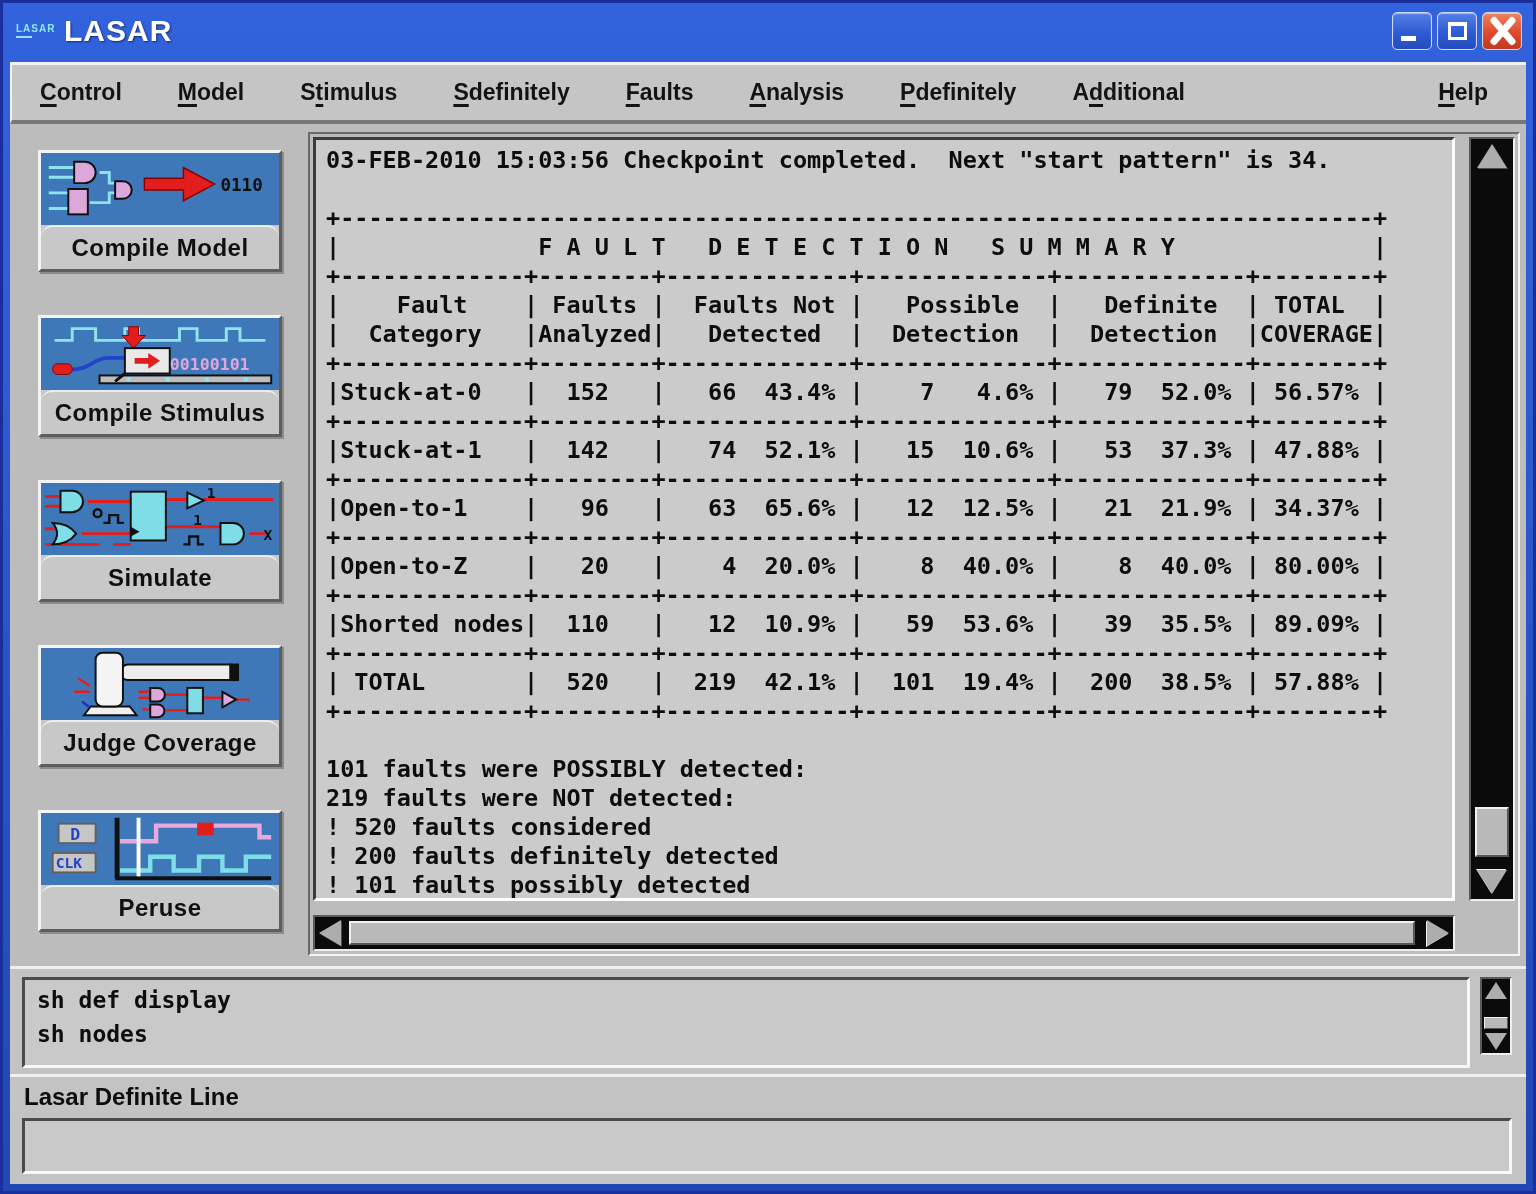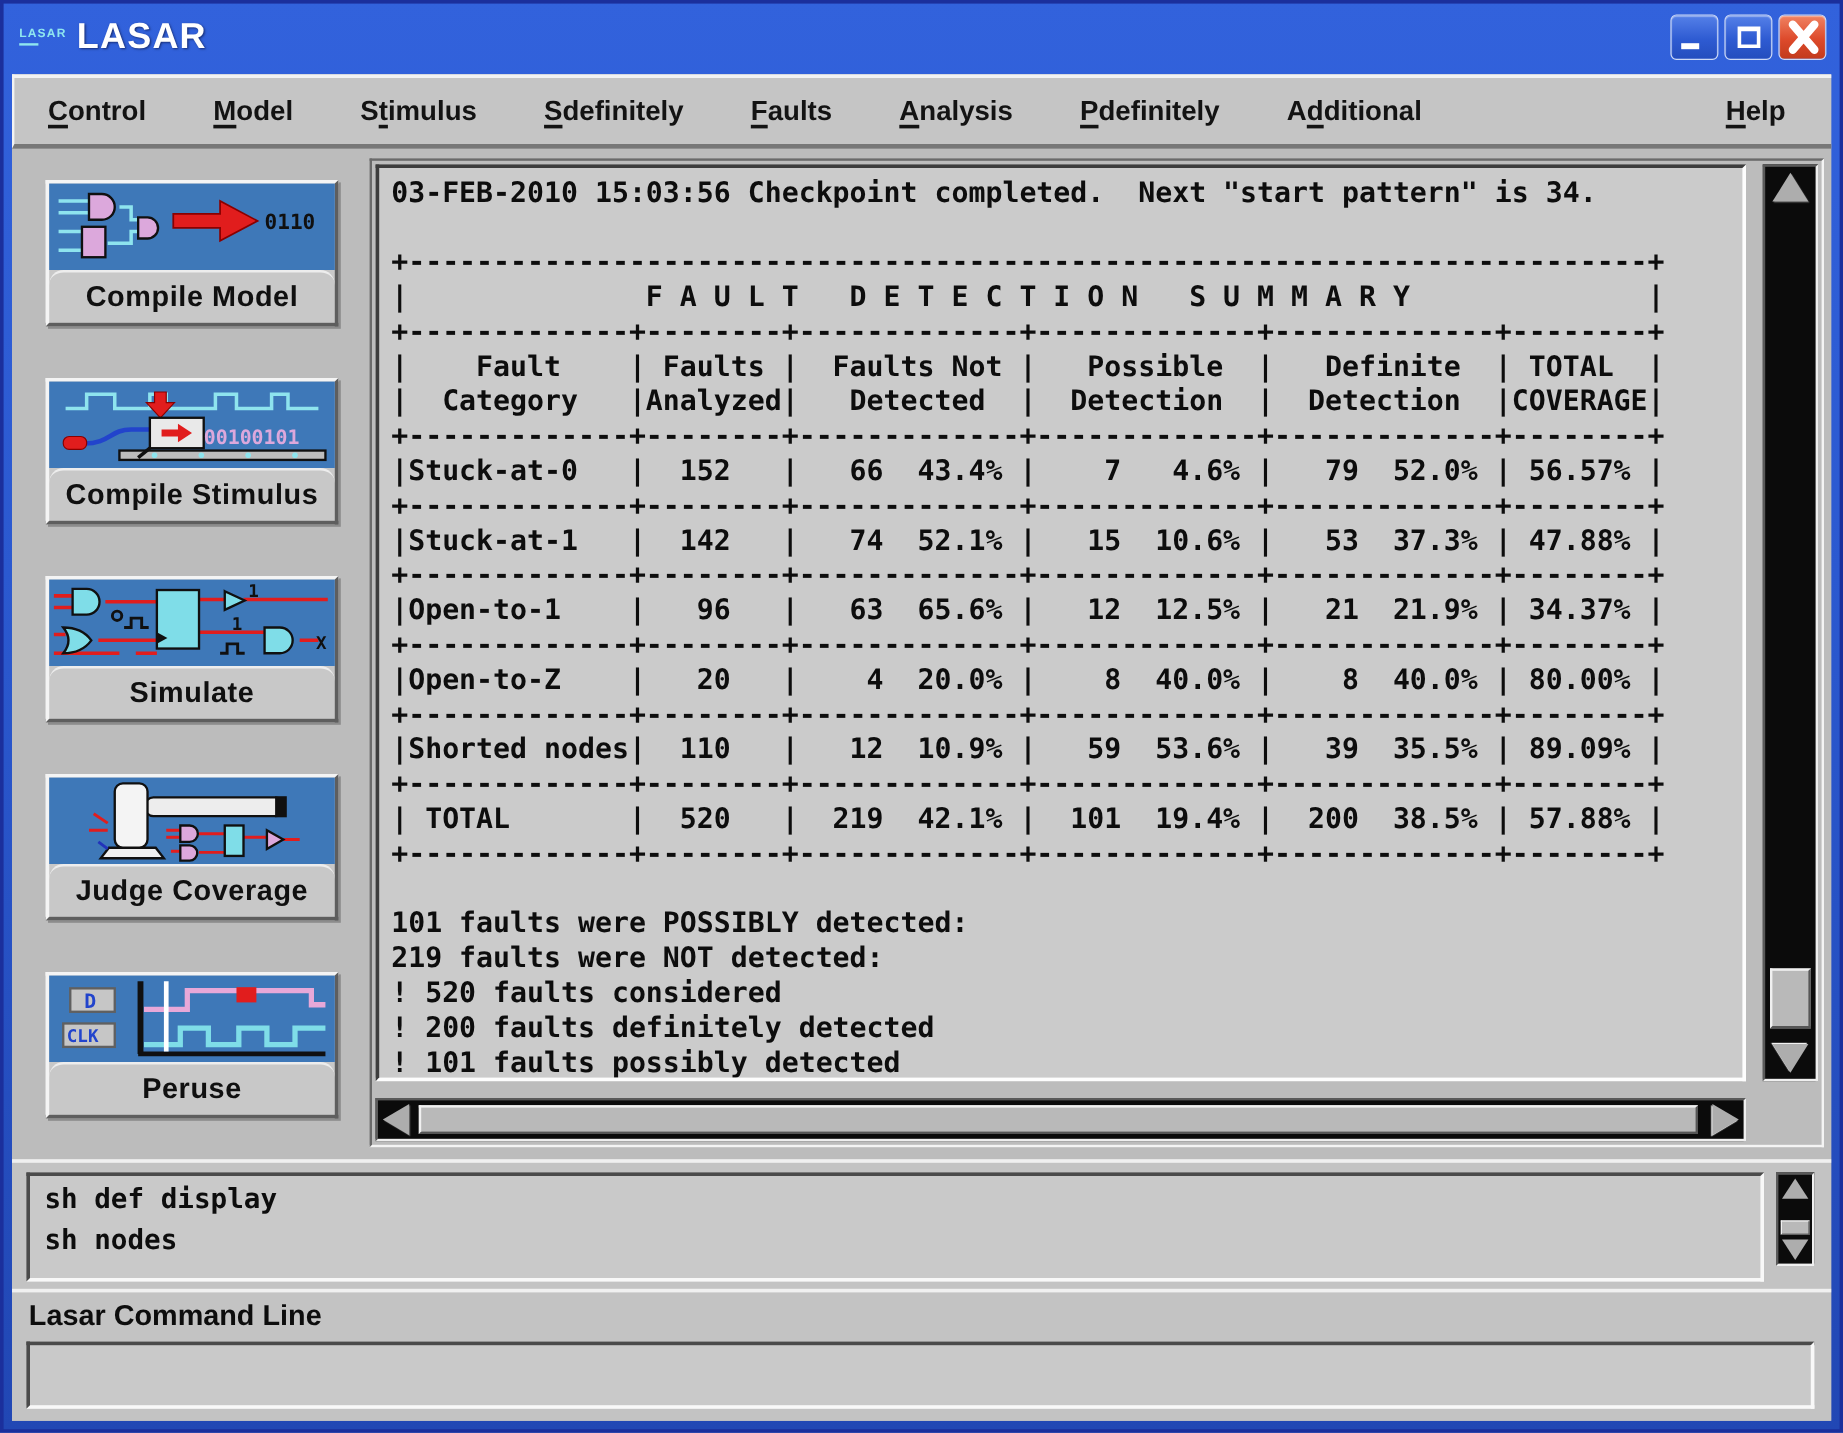--- a/index.html
+++ b/index.html
@@ -300,21 +300,21 @@
             </span>
           <span class="mtrack">
               <span class="mthumb"></span>
             </span>
           <span class="mdown">
               <span class="tri mdown2"></span>
             </span>
         </div>
       </div>
       <div class="cmdlabelbar">
-        <span class="cmdlabel">Lasar Command Line</span>
+        <span class="cmdlabel">Lasar Definite Line</span>
       </div>
       <div class="cmdinput">
         <input type="text" value="" style="">
       </div>
     </div>
 
   </div>
 </div>
 
 <div class="frame-edge"></div>

